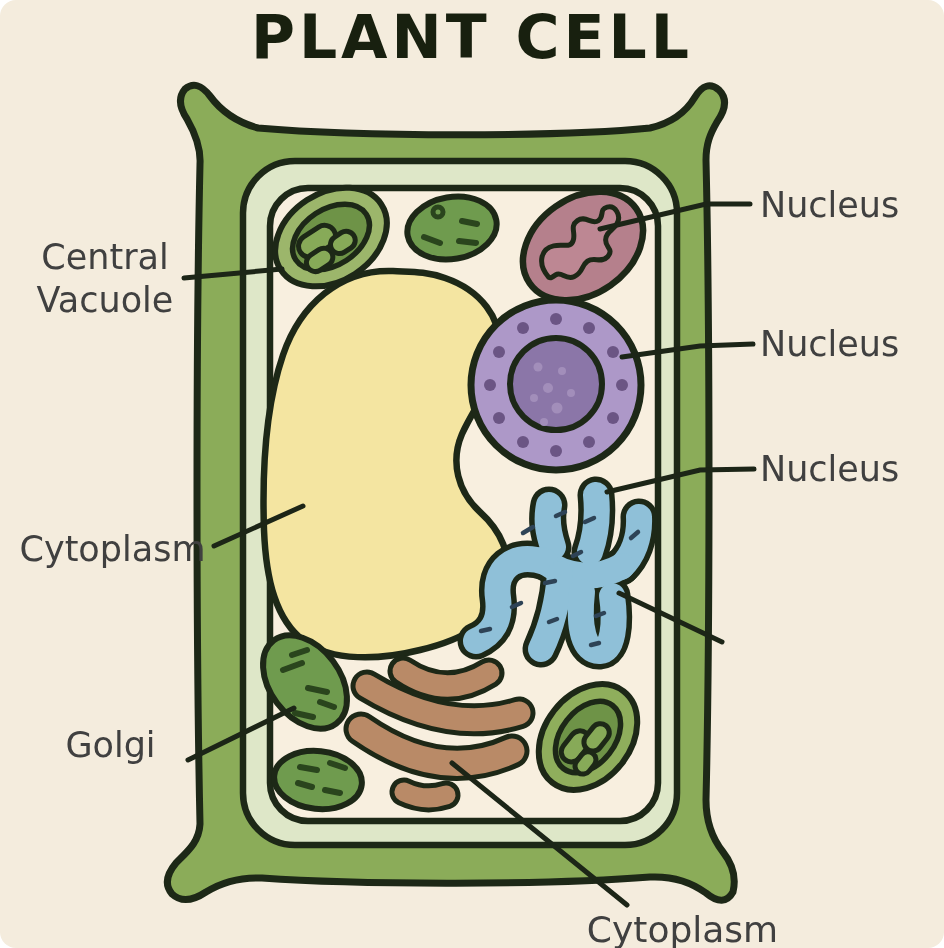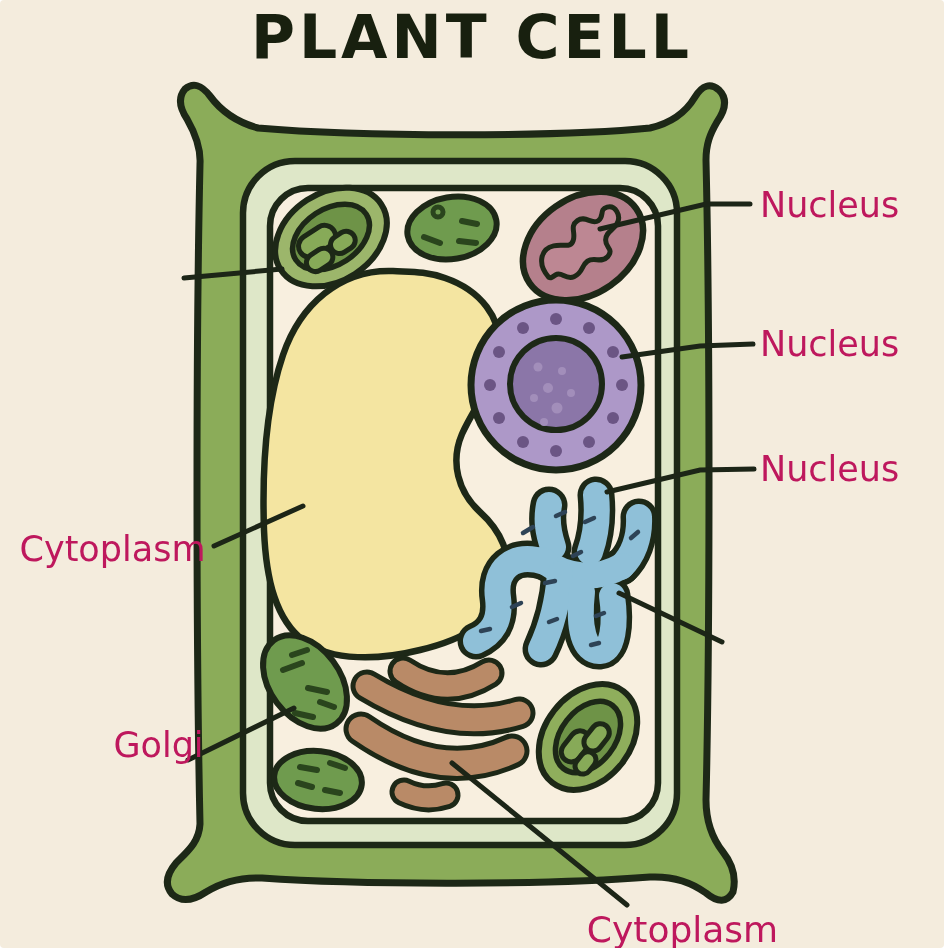--- a/index.html
+++ b/index.html
@@ -1,27 +1,27 @@
 <!DOCTYPE html>
 <html><head>
 <meta charset="utf-8">
 <style>
   html,body{margin:0;padding:0;background:#ffffff;}
   .canvas{
     position:relative;width:944px;height:948px;background:#f4ecdd;
-    border-radius:4px;overflow:hidden;
+    border-radius:16px;overflow:hidden;
     font-family:"DejaVu Sans","Liberation Sans",sans-serif;
   }
   .canvas svg{position:absolute;left:0;top:0;}
   .title{
     position:absolute;left:0;top:2px;width:100%;text-align:center;
     font-size:60px;font-weight:bold;letter-spacing:4px;color:#18200f;
   }
   .lbl{
-    position:absolute;color:#be185d;font-size:35px;line-height:1.22;
+    position:absolute;color:#404040;font-size:35px;line-height:1.22;
     white-space:nowrap;
   }
   .lbl .ln{display:block;}
   .t-center{text-align:center;}
   .t-left{text-align:left;}
 </style>
 </head>
 <body>
 
 <div class="canvas">
@@ -225,27 +225,29 @@
       <polyline points="619,593 722,642"></polyline>
       <polyline points="214,546 303,506"></polyline>
       <polyline points="188,760 294,708"></polyline>
       <polyline points="452,763 627,905"></polyline>
     </g>
   </svg>
 
   <div class="title">PLANT CELL</div>
 
   <div class="lbl t-center" style="left:5px;top:236px;width:200px;">
+    <span class="ln">Central</span>
+    <span class="ln">Vacuole</span>
   </div>
 
   <div class="lbl t-center" style="left:5px;top:528px;width:215px;">
     <span class="ln">Cytoplasm</span>
   </div>
 
-  <div class="lbl t-center" style="left:0px;top:724px;width:221px;padding-left:48px;">
+  <div class="lbl t-center" style="left:0px;top:724px;width:221px;">
     <span class="ln">Golgi</span>
   </div>
 
   <div class="lbl t-left" style="left:760px;top:184px;">
     <span class="ln">Nucleus</span>
   </div>
 
   <div class="lbl t-left" style="left:760px;top:323px;">
     <span class="ln">Nucleus</span>
   </div>

